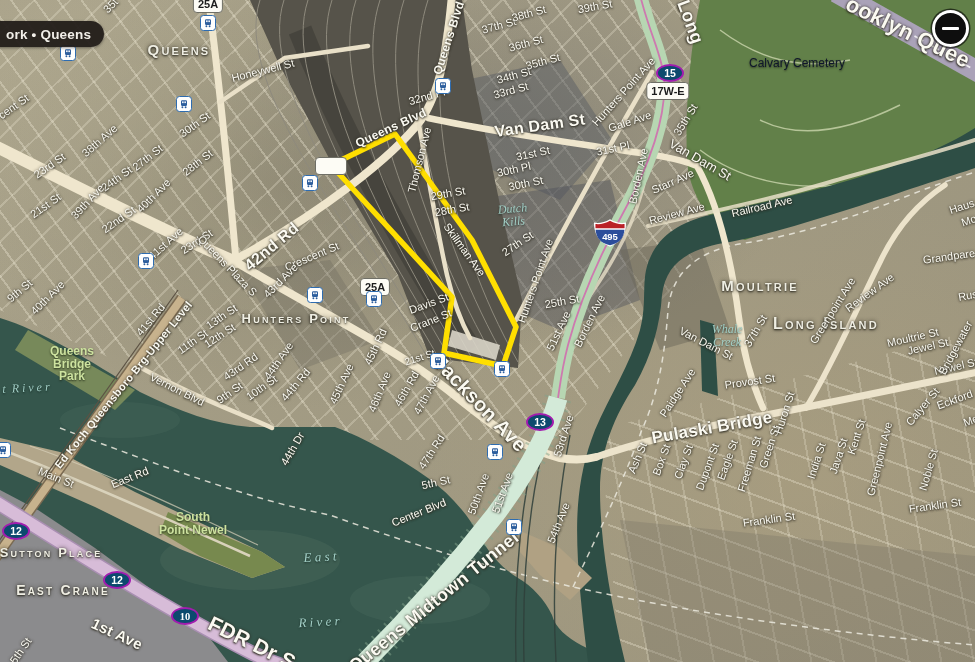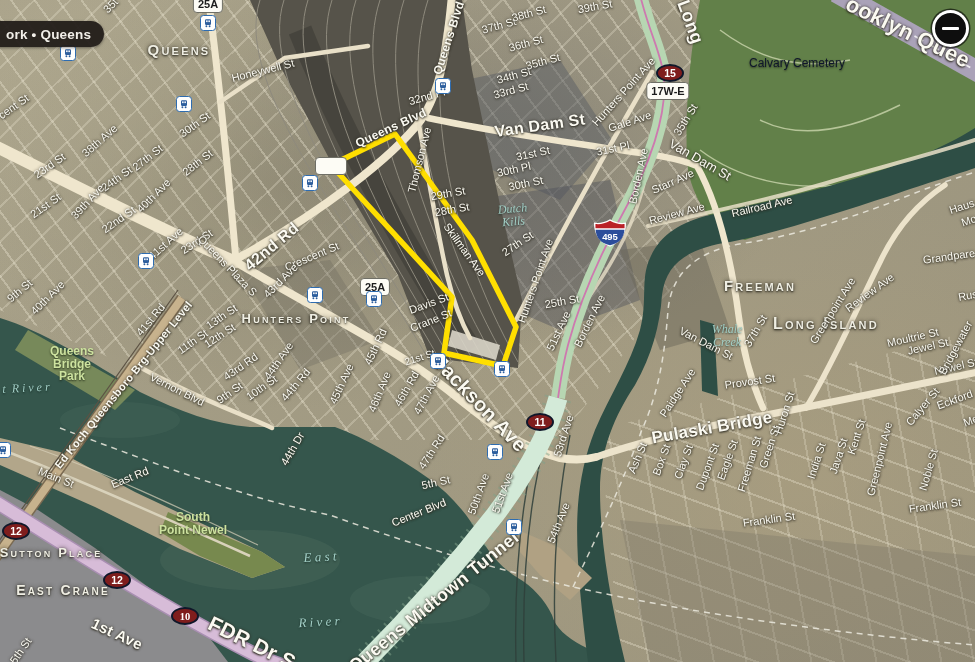--- a/index.html
+++ b/index.html
@@ -35,21 +35,21 @@
   .lbl.place-sm{color:#0f172a;text-shadow:0 1px 2px rgba(40,45,30,.9);}
   .lbl.water{font-family:"Liberation Serif",serif;font-style:italic;color:#a3cfc6;
        text-shadow:0 1px 2px rgba(15,35,30,.75);text-align:center;}
   .lbl.park{color:#cde29f;font-weight:600;text-align:center;
        text-shadow:0 1px 2px rgba(30,40,20,.9);}
   
   .shield{position:absolute;transform:translate(-50%,-50%);display:flex;align-items:center;
        justify-content:center;pointer-events:none;}
   .shield.squircle{background:#fdfcf5;border:1px solid #6f6f66;border-radius:4px;
        padding:0 4px;height:16px;font-size:11px;font-weight:bold;color:#1c1c1c;}
-  .shield.ellipse{background:#7f1d1d;border:2px solid #0f172a;border-radius:50%;
+  .shield.ellipse{background:#0c4a6e;border:2px solid #a21caf;border-radius:50%;
        width:24px;height:14px;color:#fff;font-size:10.5px;font-weight:bold;}
   .station{position:absolute;width:14px;height:14px;transform:translate(-50%,-50%);
        background:#fff;border:1.6px solid #2e6cb0;border-radius:3.5px;
        display:flex;align-items:center;justify-content:center;}
   
   #location-badge{position:absolute;top:21px;left:-14px;height:26px;background:rgba(33,28,24,.94);
        border-radius:14px;display:flex;align-items:center;padding:0 13px 0 20px;
        color:#f2efe9;font-size:13.5px;font-weight:600;letter-spacing:.2px;
        box-shadow:0 1px 3px rgba(0,0,0,.4);}
   #zoom-out-btn{position:absolute;left:932px;top:10px;width:37px;height:37px;border-radius:50%;
@@ -271,21 +271,21 @@
       <span class="lbl road" style="left: 673px; top: 182px; font-size: 11px; transform: translate(-50%, -50%) rotate(-24deg);">Starr Ave</span>
       <span class="lbl road" style="left: 686px; top: 120px; font-size: 11px; transform: translate(-50%, -50%) rotate(-58deg);">35th St</span>
       <span class="lbl road-major" style="left: 690px; top: 22px; font-size: 18px; transform: translate(-50%, -50%) rotate(70deg);">Long</span>
       <span class="lbl road-major" style="left: 908px; top: 32px; font-size: 22px; transform: translate(-50%, -50%) rotate(26deg);">ooklyn Quee</span>
       <span class="lbl place-sm" style="left: 797px; top: 63px; font-size: 12px; transform: translate(-50%, -50%) rotate(0deg);">Calvary Cemetery</span>
       <span class="lbl place" style="left: 826px; top: 324px; font-size: 16px; transform: translate(-50%, -50%) rotate(0deg);">Long Island</span>
       <span class="lbl road" style="left: 677px; top: 214px; font-size: 11px; transform: translate(-50%, -50%) rotate(-15deg);">Review Ave</span>
       <span class="lbl road" style="left: 870px; top: 293px; font-size: 11px; transform: translate(-50%, -50%) rotate(-36deg);">Review Ave</span>
       <span class="lbl road" style="left: 762px; top: 207px; font-size: 11px; transform: translate(-50%, -50%) rotate(-13deg);">Railroad Ave</span>
       <span class="lbl road" style="left: 756px; top: 331px; font-size: 11px; transform: translate(-50%, -50%) rotate(-60deg);">37th St</span>
-      <span class="lbl place" style="left: 760px; top: 286px; font-size: 15px; transform: translate(-50%, -50%) rotate(0deg);">Freeman</span>
+      <span class="lbl place" style="left: 760px; top: 286px; font-size: 15px; transform: translate(-50%, -50%) rotate(0deg);">Moultrie</span>
       <span class="lbl road" style="left: 833px; top: 311px; font-size: 11px; transform: translate(-50%, -50%) rotate(-58deg);">Greenpoint Ave</span>
       <span class="lbl road" style="left: 880px; top: 459px; font-size: 11px; transform: translate(-50%, -50%) rotate(-76deg);">Greenpoint Ave</span>
       <span class="lbl water" style="left: 727px; top: 336px; font-size: 12px; transform: translate(-50%, -50%) rotate(0deg);">Whale
 Creek</span>
       <span class="lbl road" style="left: 913px; top: 338px; font-size: 11px; transform: translate(-50%, -50%) rotate(-13deg);">Moultrie St</span>
       <span class="lbl road" style="left: 928px; top: 347px; font-size: 11px; transform: translate(-50%, -50%) rotate(-13deg);">Jewel St</span>
       <span class="lbl road" style="left: 956px; top: 367px; font-size: 11px; transform: translate(-50%, -50%) rotate(-13deg);">Newel St</span>
       <span class="lbl road" style="left: 949px; top: 257px; font-size: 11px; transform: translate(-50%, -50%) rotate(-8deg);">Grandpare</span>
       <span class="lbl road" style="left: 962px; top: 207px; font-size: 11px; transform: translate(-50%, -50%) rotate(-18deg);">Haus</span>
       <span class="lbl road" style="left: 969px; top: 221px; font-size: 11px; transform: translate(-50%, -50%) rotate(-18deg);">Mo</span>
@@ -311,21 +311,21 @@
       <span class="lbl road" style="left: 769px; top: 520px; font-size: 11px; transform: translate(-50%, -50%) rotate(-8deg);">Franklin St</span>
       <span class="lbl road" style="left: 935px; top: 506px; font-size: 11px; transform: translate(-50%, -50%) rotate(-8deg);">Franklin St</span>
       <span class="lbl road" style="left: 971px; top: 421px; font-size: 11px; transform: translate(-50%, -50%) rotate(-20deg);">Me</span>
     </div>
   <div id="overlays">
       <div class="shield squircle" style="left: 208px; top: 4px;">25A</div>
       <div class="shield squircle" style="left: 375px; top: 287px;">25A</div>
       <div class="shield squircle" style="left: 668px; top: 91px;">17W-E</div>
       <div class="shield squircle" style="width: 22px; left: 331px; top: 166px;"></div>
       <div class="shield ellipse" style="left: 670px; top: 73px;">15</div>
-      <div class="shield ellipse" style="left: 540px; top: 422px;">11</div>
+      <div class="shield ellipse" style="left: 540px; top: 422px;">13</div>
       <div class="shield ellipse" style="left: 16px; top: 531px;">12</div>
       <div class="shield ellipse" style="left: 117px; top: 580px;">12</div>
       <div class="shield ellipse" style="left: 185px; top: 616px; font-family: Liberation Serif, serif;">10</div>
       <div class="shield" style="left: 610px; top: 233px;">
         <svg width="34" height="30" viewBox="0 0 36 31">
           <path d="M18,1 C24,4.5 30,5.5 35,4.5 C35,15 31,25 18,30 C5,25 1,15 1,4.5 C6,5.5 12,4.5 18,1 Z" fill="#fff"></path>
           <path d="M18,2.6 C23,5.5 28.5,6.6 33.4,6 L33.4,10.5 L2.6,10.5 L2.6,6 C7.5,6.6 13,5.5 18,2.6 Z" fill="#ba2127"></path>
           <path d="M2.7,12 L33.3,12 C32.6,20 28.5,26.2 18,28.4 C7.5,26.2 3.4,20 2.7,12 Z" fill="#2b4d9b"></path>
           <text x="18" y="23" text-anchor="middle" font-size="10" font-weight="bold" fill="#fff" font-family="Liberation Sans,sans-serif">495</text>
         </svg>

